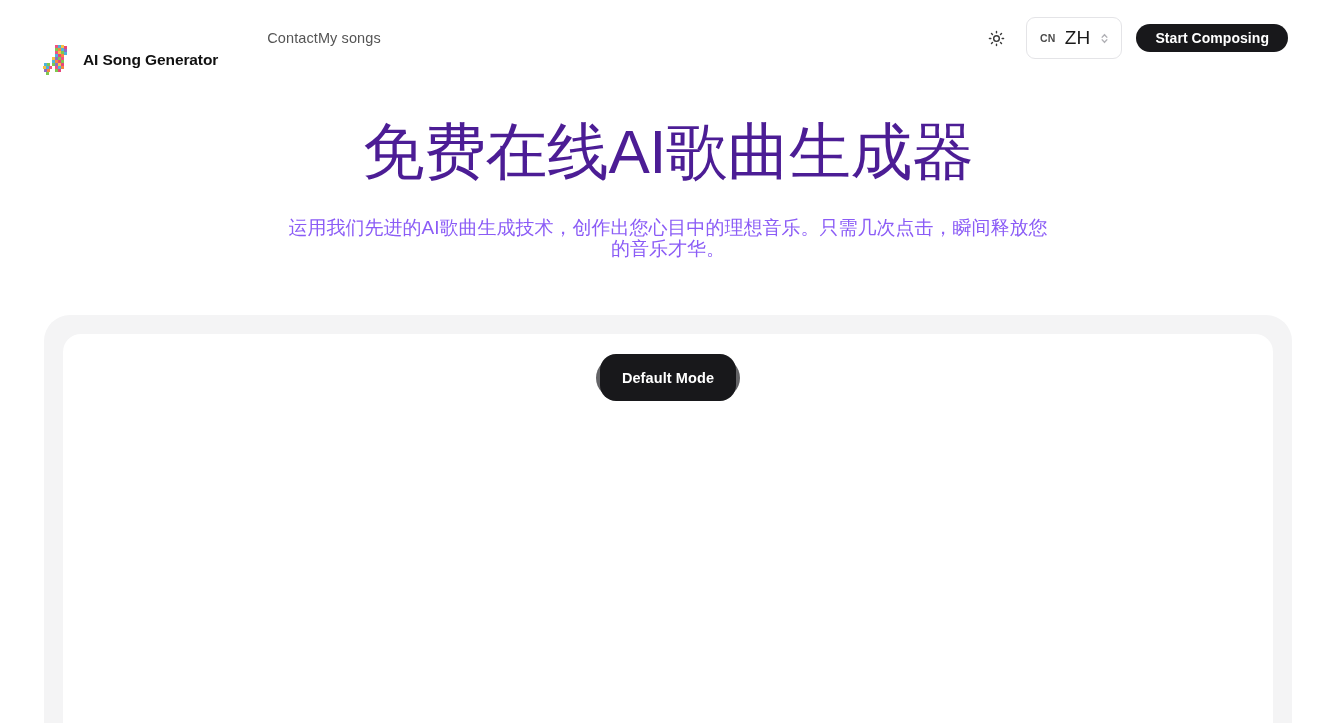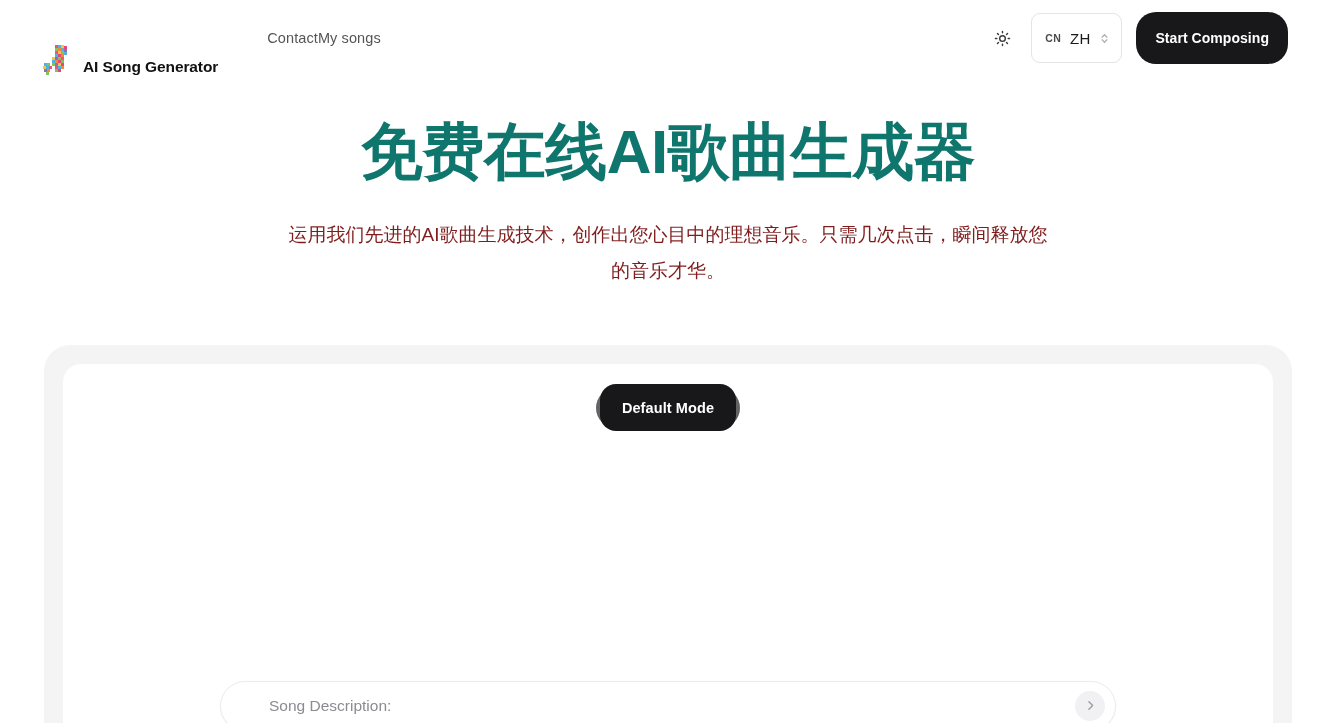--- a/index.html
+++ b/index.html
@@ -19,21 +19,21 @@
     position: relative;
     height: 76px;
     width: 1336px;
     display: flex;
     align-items: center;
     background: #ffffff;
   }
 
   .brand {
     display: flex;
-    align-items: flex-end;
+    align-items: center;
     gap: 11px;
     margin-left: 42px;
     cursor: pointer;
     text-decoration: none;
     margin-top: 44px;
   }
 
   .logo-mark {
     width: 30px;
     height: 32px;
@@ -82,46 +82,46 @@
     background: transparent;
     cursor: pointer;
     border-radius: 6px;
     padding: 0;
   }
 
   .lang-select {
     display: flex;
     align-items: center;
     gap: 9px;
-    height: 50px;
+    height: 42px;
     padding: 0 11px 0 13px;
     border: 1px solid #e4e4e7;
     border-radius: 9px;
     background: #ffffff;
     cursor: pointer;
     white-space: nowrap;
   }
 
   .lang-country {
     font-size: 10.5px;
     font-weight: 600;
     color: #4b4b4b;
     letter-spacing: 0.3px;
   }
 
   .lang-code {
-    font-size: 15px;
+    font-size: 19px;
     color: #1a1a1a;
     letter-spacing: 0.2px;
   }
 
   .updown-icon { display: block; flex: none; opacity: 0.55; }
 
   .cta-button {
-    height: 52px;
+    height: 28px;
     padding: 0 19px;
     border: none;
     border-radius: 20px;
     background: #18181b;
     color: #ffffff;
     font-family: inherit;
     font-size: 14px;
     font-weight: 700;
     letter-spacing: 0.05px;
     cursor: pointer;
@@ -130,31 +130,31 @@
 
   
   .hero {
     text-align: center;
     padding-top: 43px;
   }
 
   .hero-title {
     font-size: 62px;
     line-height: 1.08;
-    font-weight: 700;
-    color: #0f766e;
+    font-weight: 400;
+    color: #4c1d95;
     letter-spacing: -0.5px;
   }
 
   .hero-subtitle {
     margin: 31px auto 0;
     width: 770px;
     font-size: 19px;
-    line-height: 36px;
-    color: #7f1d1d;
+    line-height: 21px;
+    color: #8b5cf6;
     font-weight: 400;
   }
 
   
   .panel-outer {
     position: relative;
     margin: 56px auto 0;
     width: 1248px;
     min-height: 400px;
     background: #f4f4f5;
@@ -344,25 +344,15 @@
 
 <section class="panel-outer">
   <div class="panel-inner">
 
     <div class="mode-toggle-wrap">
       <div class="mode-toggle" role="tablist">
         <button class="mode-option active" role="tab">Default Mode</button>
       </div>
     </div>
 
-    <div class="desc-row">
-      <div class="desc-field">
-        <input class="desc-input" type="text" placeholder="Song Description:" style="">
-        <button class="desc-submit" aria-label="Submit">
-          <svg width="13" height="13" viewBox="0 0 24 24" fill="none" stroke="#9a9aa2" stroke-width="2.4" stroke-linecap="round" stroke-linejoin="round">
-            <path d="M9 5l7 7-7 7"></path>
-          </svg>
-        </button>
-      </div>
-    </div>
 
   </div>
 </section>
 
 </body></html>

